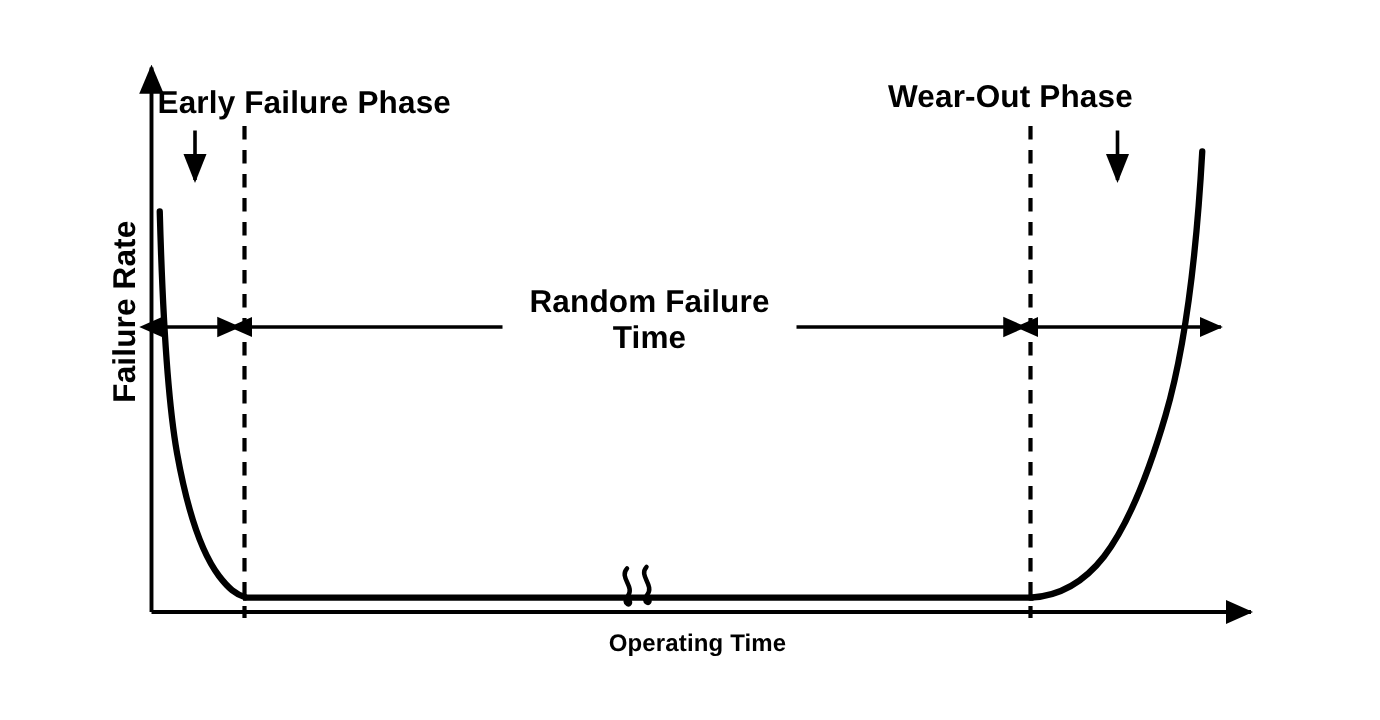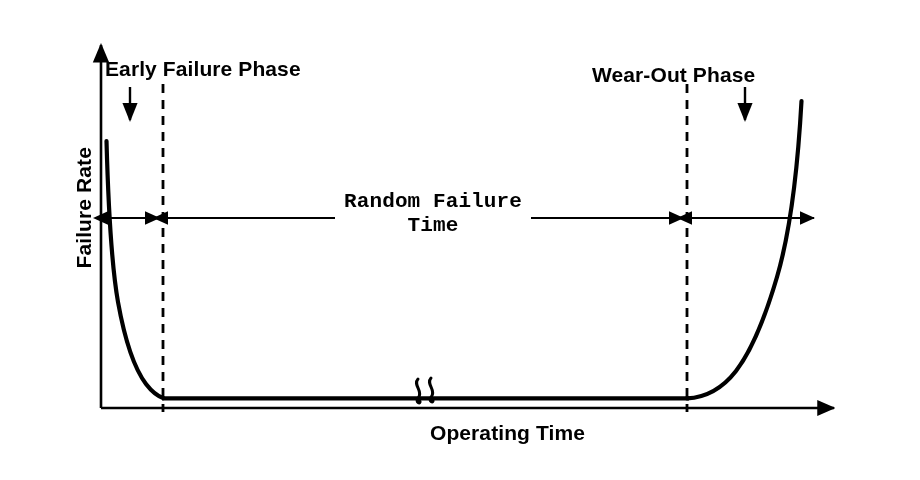--- a/index.html
+++ b/index.html
@@ -31,39 +31,38 @@
     line-height: 1.12;
   }
   #label-early {
     left: 105px;
     top: 57px;
     font-size: 21px;
     letter-spacing: 0.1px;
   }
   #label-wearout {
     left: 592px;
-    top: 63px;
+    top: 53px;
     font-size: 21px;
     letter-spacing: 0.1px;
   }
   #label-random {
     left: 335px;
     top: 190px;
     width: 196px;
     text-align: center;
     font-size: 21px;
     letter-spacing: 0.1px;
-    font-family: Liberation Mono, monospace;
   }
   #label-xaxis {
     left: 345px;
     top: 421px;
     width: 240px;
-    text-align: right;
-    font-size: 21px;
+    text-align: center;
+    font-size: 16px;
     letter-spacing: 0.1px;
   }
   #label-yaxis {
     left: -6px;
     top: 196px;
     width: 180px;
     text-align: center;
     font-size: 21px;
     letter-spacing: 0.1px;
     transform: rotate(-90deg);

